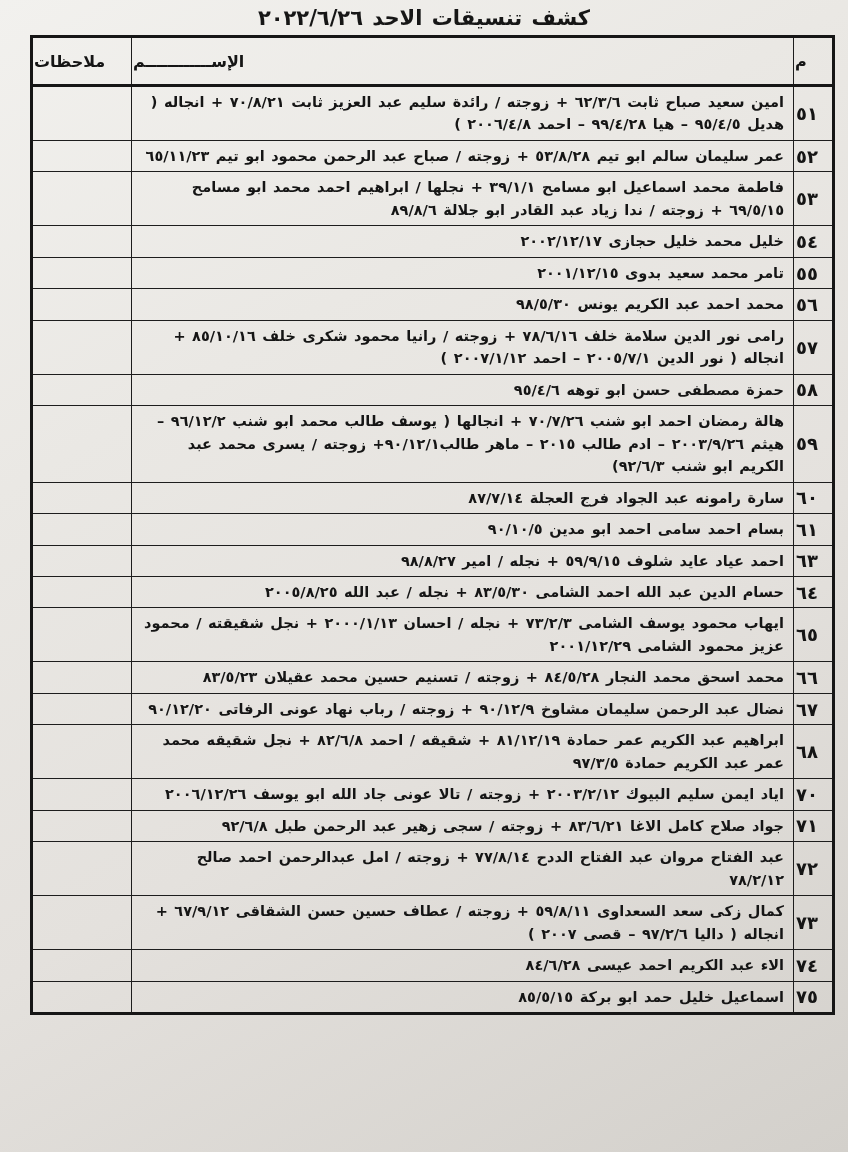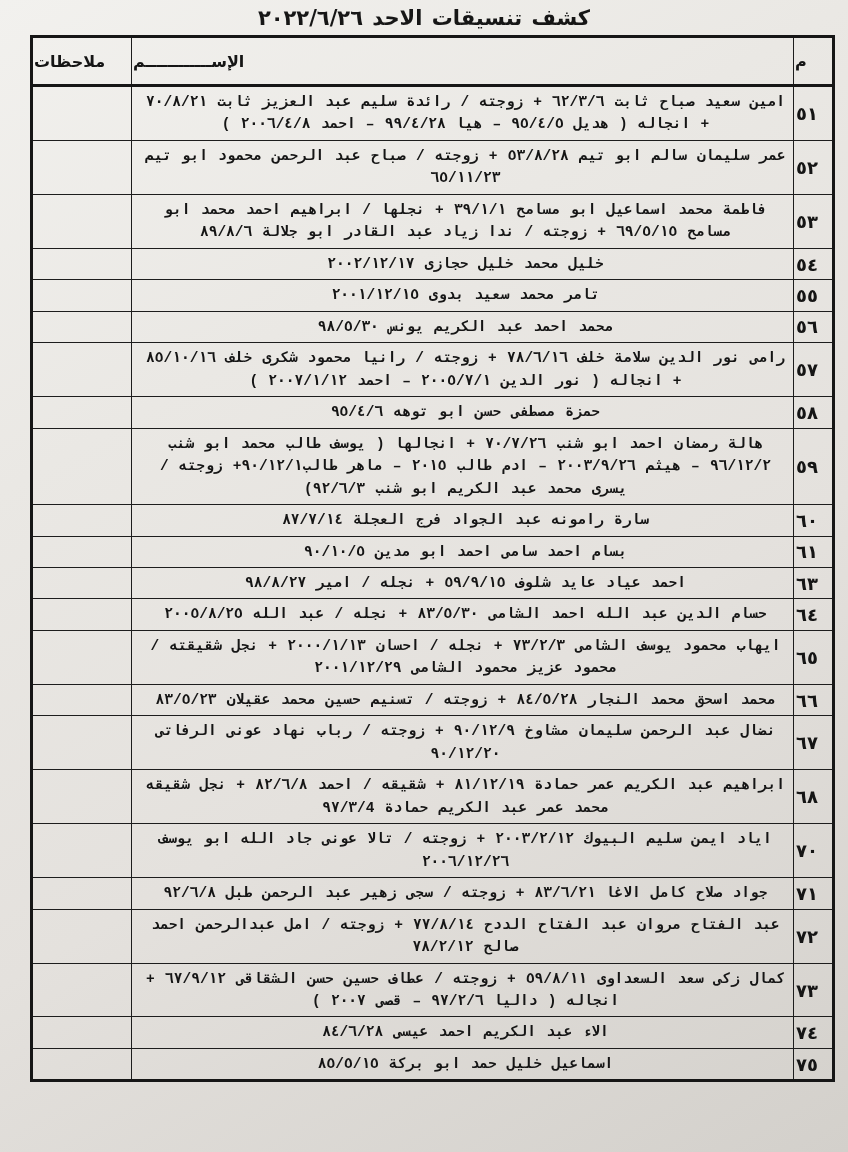--- a/index.html
+++ b/index.html
@@ -38,26 +38,25 @@
     border-bottom:3px solid #161616;
   }
   col.c-num{width:40px;}
   col.c-notes{width:100px;}
   td.cell-num{
     text-align:left;
     font-size:18px;
     padding:2px;
   }
   td.cell-name{
-    text-align:center;
+    text-align:right;
     font-size:14.5px;
     line-height:1.55;
-    padding:4px 0 4px 6px;
+    padding:4px 9px 4px 6px;
     word-spacing:1.5px;
-    font-family:Liberation Mono, monospace;
   }
   td.cell-notes{padding:2px;}
 </style>
 </head>
 <body>
 
 <div class="page">
   <h1 class="title">كشف تنسيقات الاحد ٢٠٢٢/٦/٢٦</h1>
 
   <table class="sheet">
@@ -149,21 +148,21 @@
           <td class="cell-name">محمد اسحق محمد النجار ٨٤/٥/٢٨ + زوجته / تسنيم حسين محمد عقيلان ٨٣/٥/٢٣</td>
           <td class="cell-notes"></td>
         </tr>
         <tr>
           <td class="cell-num">٦٧</td>
           <td class="cell-name">نضال عبد الرحمن سليمان مشاوخ ٩٠/١٢/٩ + زوجته / رباب نهاد عونى الرفاتى ٩٠/١٢/٢٠</td>
           <td class="cell-notes"></td>
         </tr>
         <tr>
           <td class="cell-num">٦٨</td>
-          <td class="cell-name">ابراهيم عبد الكريم عمر حمادة ٨١/١٢/١٩ + شقيقه / احمد ٨٢/٦/٨ + نجل شقيقه محمد عمر عبد الكريم حمادة ٩٧/٣/4</td>
+          <td class="cell-name">ابراهيم عبد الكريم عمر حمادة ٨١/١٢/١٩ + شقيقه / احمد ٨٢/٦/٨ + نجل شقيقه محمد عمر عبد الكريم حمادة ٩٧/٣/٥</td>
           <td class="cell-notes"></td>
         </tr>
         <tr>
           <td class="cell-num">٧٠</td>
           <td class="cell-name">اياد ايمن سليم البيوك ٢٠٠٣/٢/١٢ + زوجته / تالا عونى جاد الله ابو يوسف ٢٠٠٦/١٢/٢٦</td>
           <td class="cell-notes"></td>
         </tr>
         <tr>
           <td class="cell-num">٧١</td>
           <td class="cell-name">جواد صلاح كامل الاغا ٨٣/٦/٢١ + زوجته / سجى زهير عبد الرحمن طبل ٩٢/٦/٨</td>

